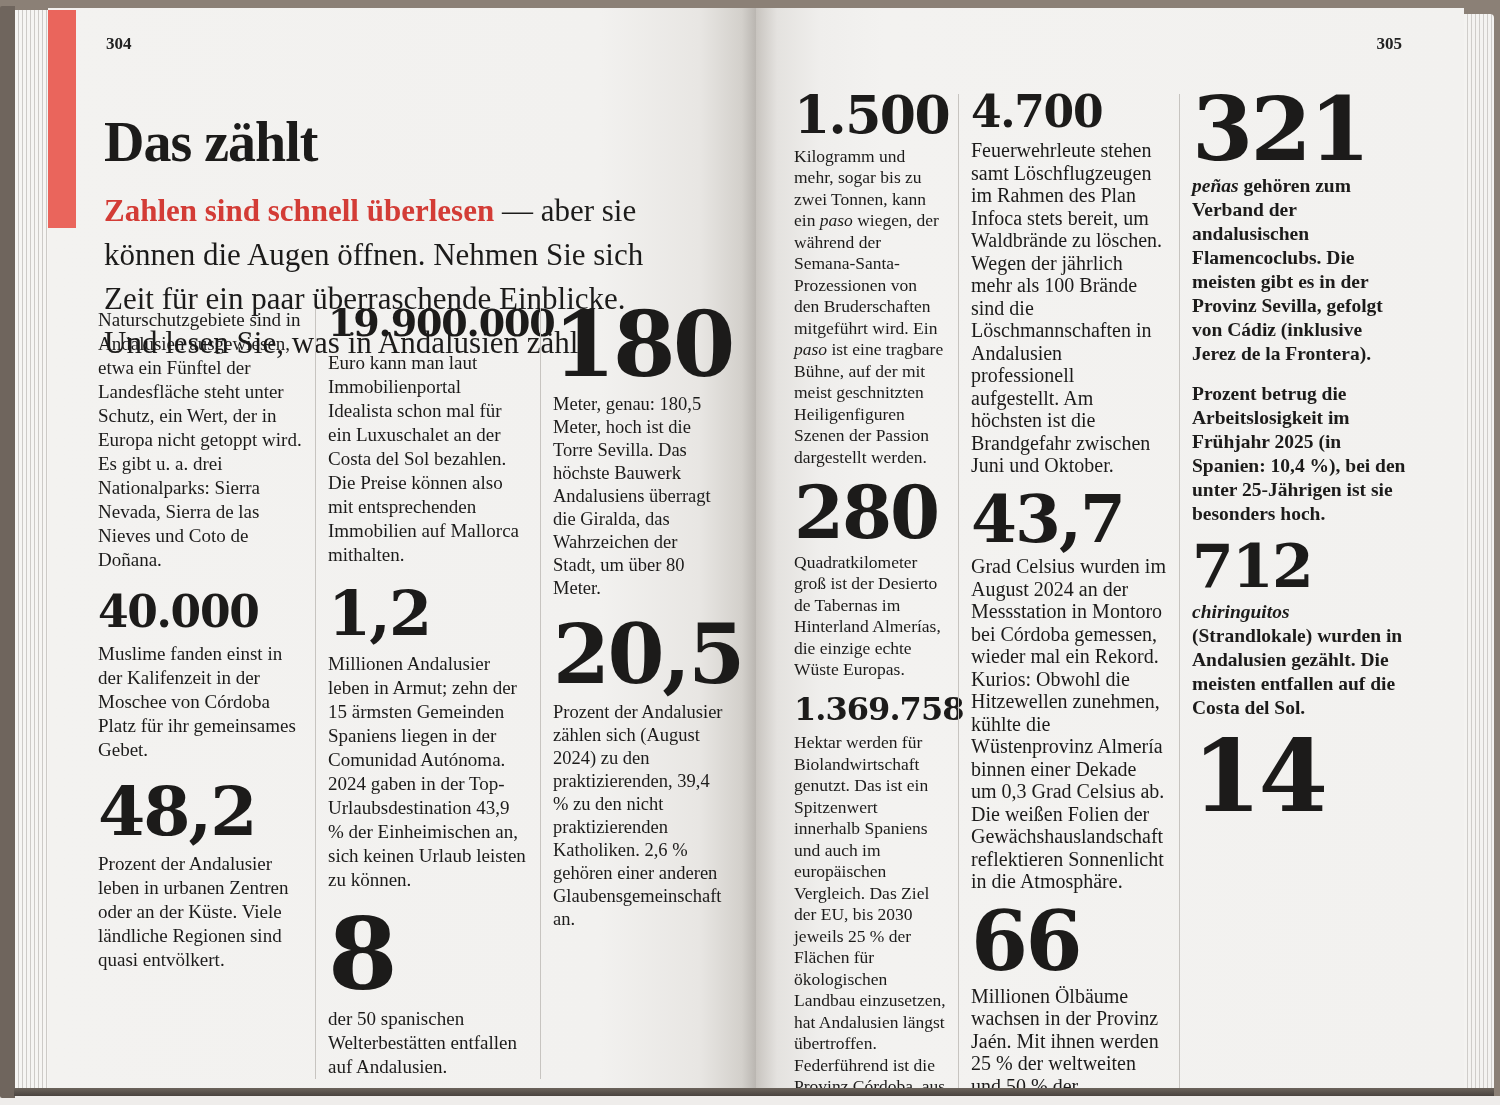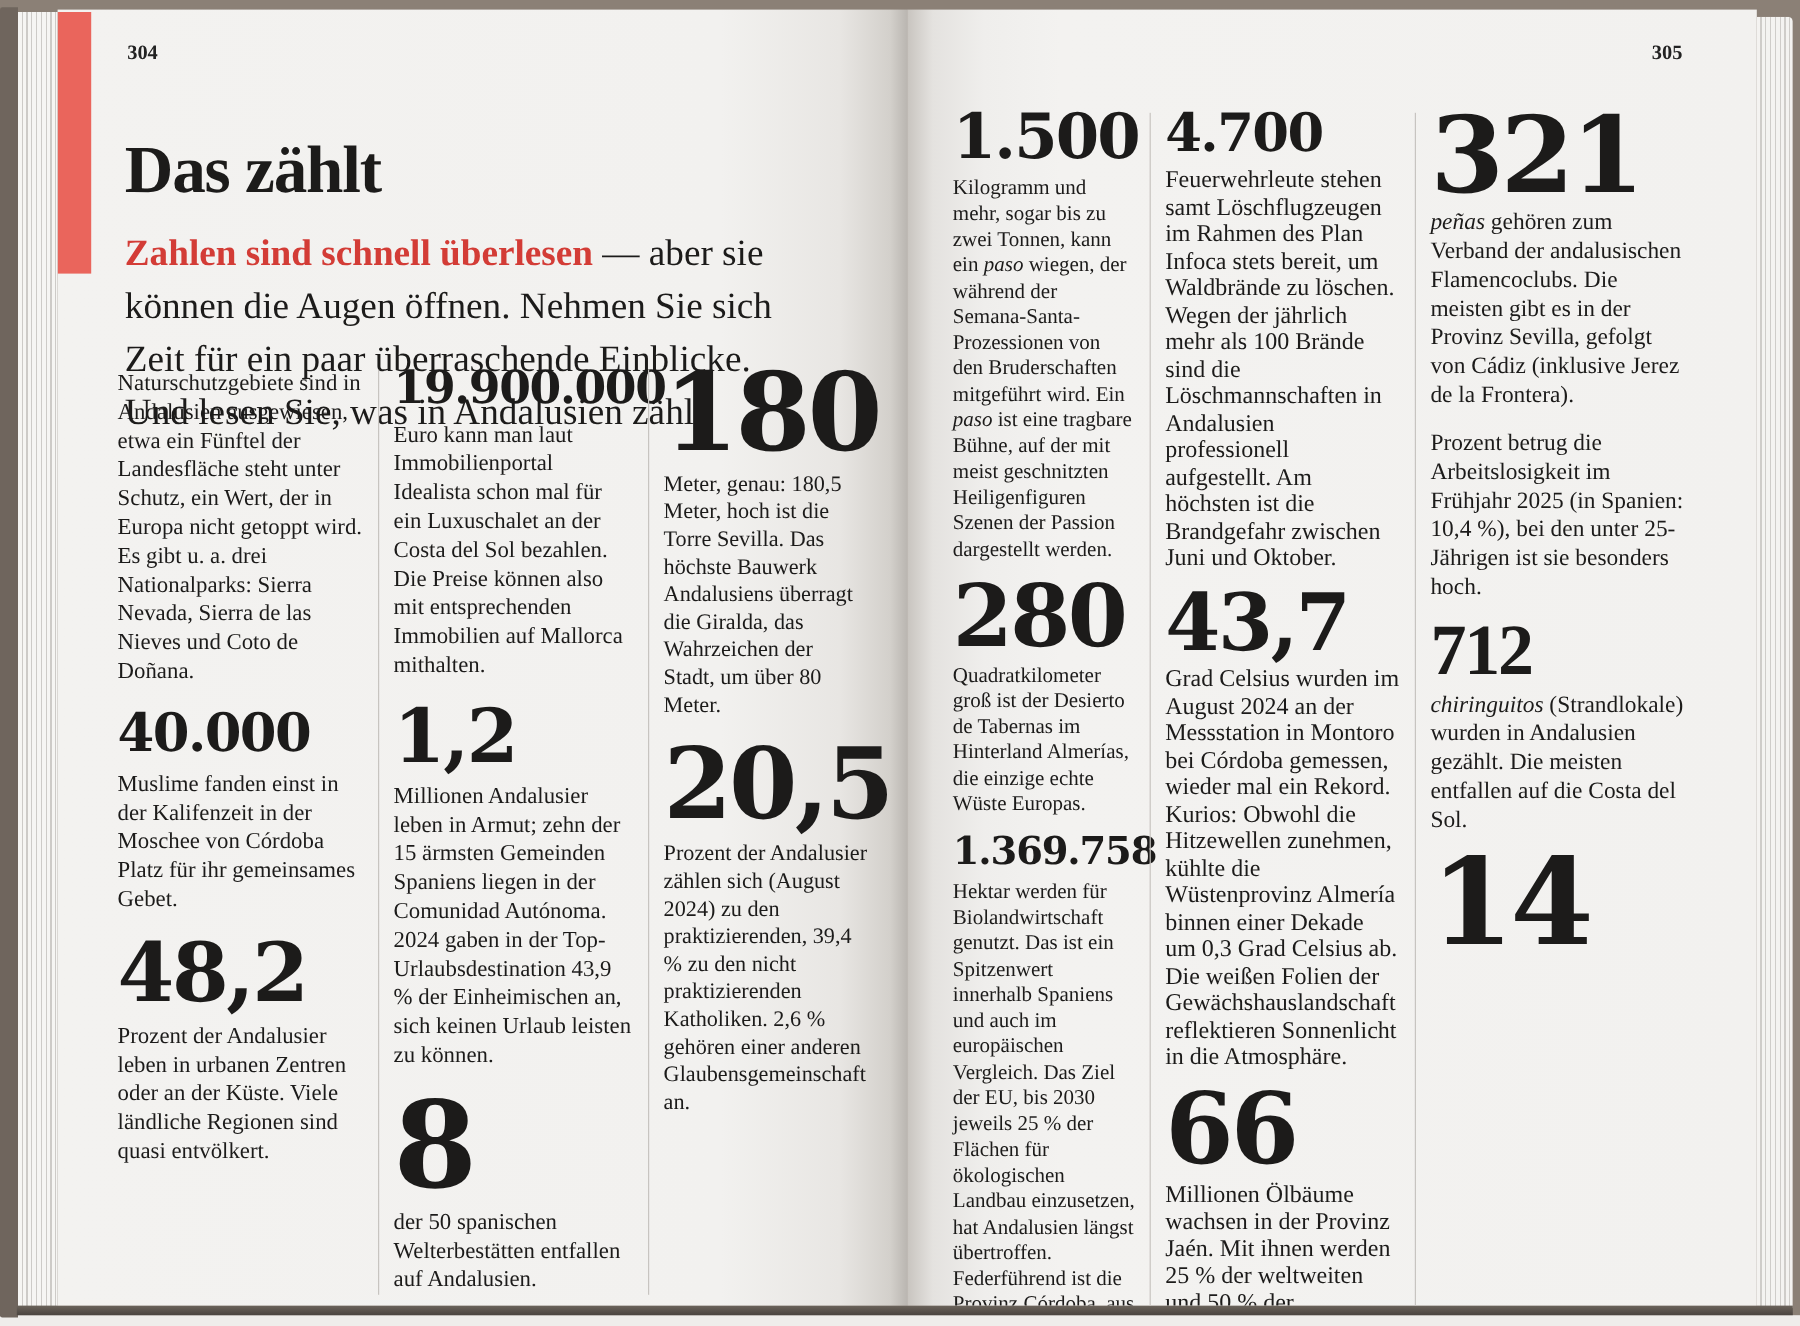--- a/index.html
+++ b/index.html
@@ -48,21 +48,21 @@
   .txt i{font-style:italic;}
   .stat+.stat{margin-top:22px;}
   .page-right .stat+.stat{margin-top:16px;}
   .page-right .num{margin-bottom:10px;}
 
   .cols-left .col:nth-of-type(1) .txt,
   .cols-left .col:nth-of-type(3) .txt{font-size:19px;line-height:24px;}
   .cols-left .col:nth-of-type(5) .txt{font-size:18.5px;line-height:23px;}
   .cols-right .col:nth-of-type(1) .txt{font-size:17.5px;line-height:21.5px;}
   .cols-right .col:nth-of-type(3) .txt{font-size:20px;line-height:22.5px;}
-  .cols-right .col:nth-of-type(5) .txt{font-size:19.5px;line-height:24px;}
+  .cols-right .col:nth-of-type(5) .txt{font-size:19.5px;line-height:24px;font-weight:bold;}
 </style>
 </head>
 <body>
 
 <div class="scene">
   <div class="bottom-surface"></div>
   <div class="cover-left"></div>
   <div class="stack-left"></div>
   <div class="stack-right"></div>
   <div class="book-bottom-edge"></div>
@@ -152,21 +152,21 @@
           <div class="vdiv"></div>
           <div class="col">
             <div class="stat">
               <div class="num" style="font-size: 88px;">321</div>
               <p class="txt"><i>peñas</i> gehören zum Verband der andalusischen Flamencoclubs. Die meisten gibt es in der Provinz Sevilla, gefolgt von Cádiz (inklusive Jerez de la Frontera).</p>
             </div>
             <div class="stat">
               <p class="txt">Prozent betrug die Arbeitslosigkeit im Frühjahr 2025 (in Spanien: 10,4 %), bei den unter 25-Jährigen ist sie besonders hoch.</p>
             </div>
             <div class="stat">
-              <div class="num" style="font-size: 60px; font-family: Liberation Serif, serif;">712</div>
+              <div class="num" style="font-size: 60px;">712</div>
               <p class="txt"><i>chiringuitos</i> (Strandlokale) wurden in Andalusien gezählt. Die meisten entfallen auf die Costa del Sol.</p>
             </div>
             <div class="stat">
               <div class="num" style="font-size: 100px;">14</div>
             </div>
           </div>
         </div>
     </div>
 
   </div>

